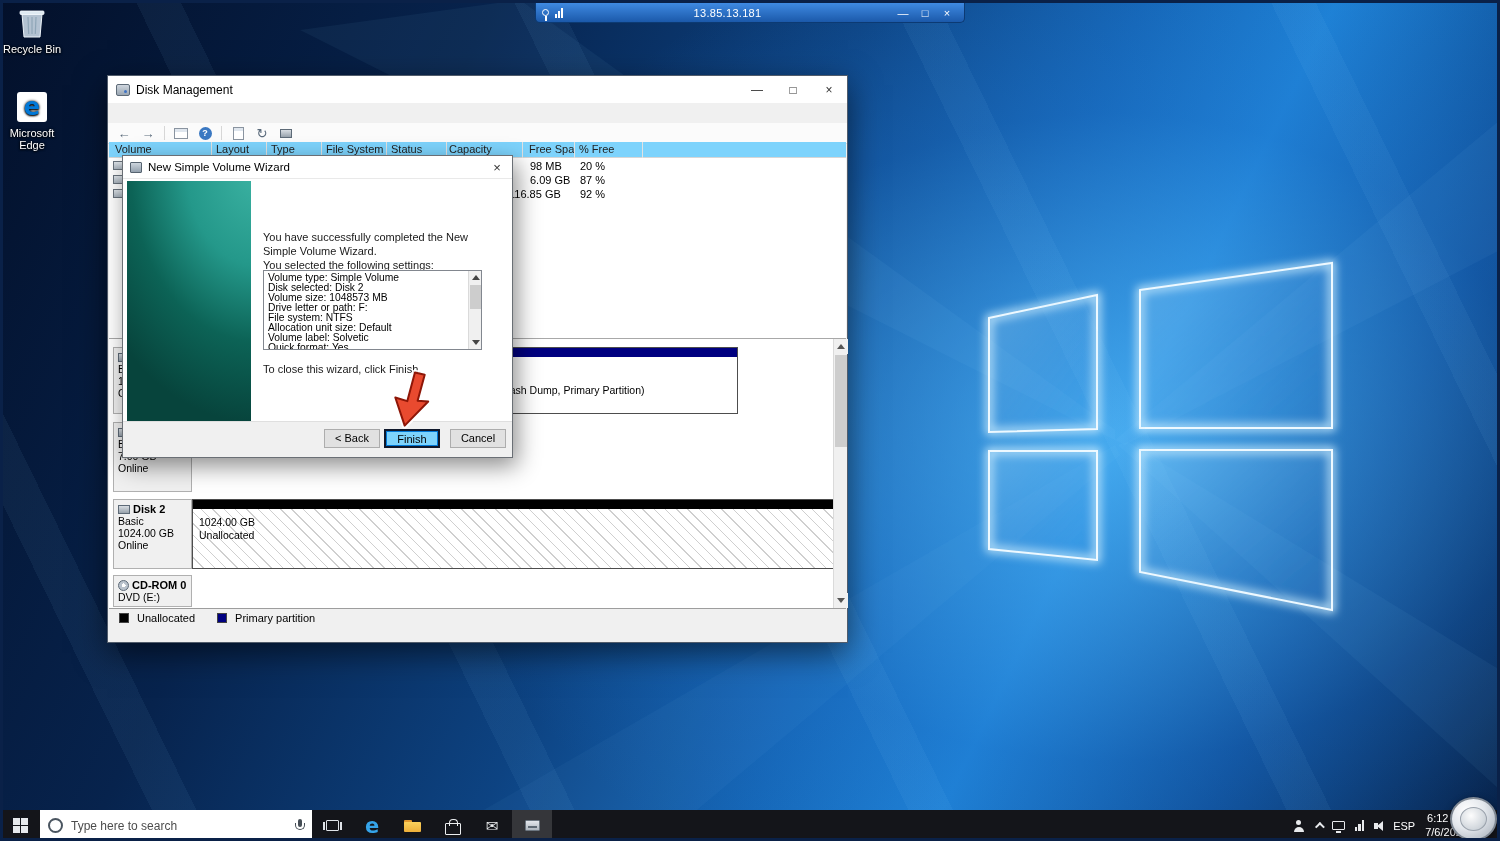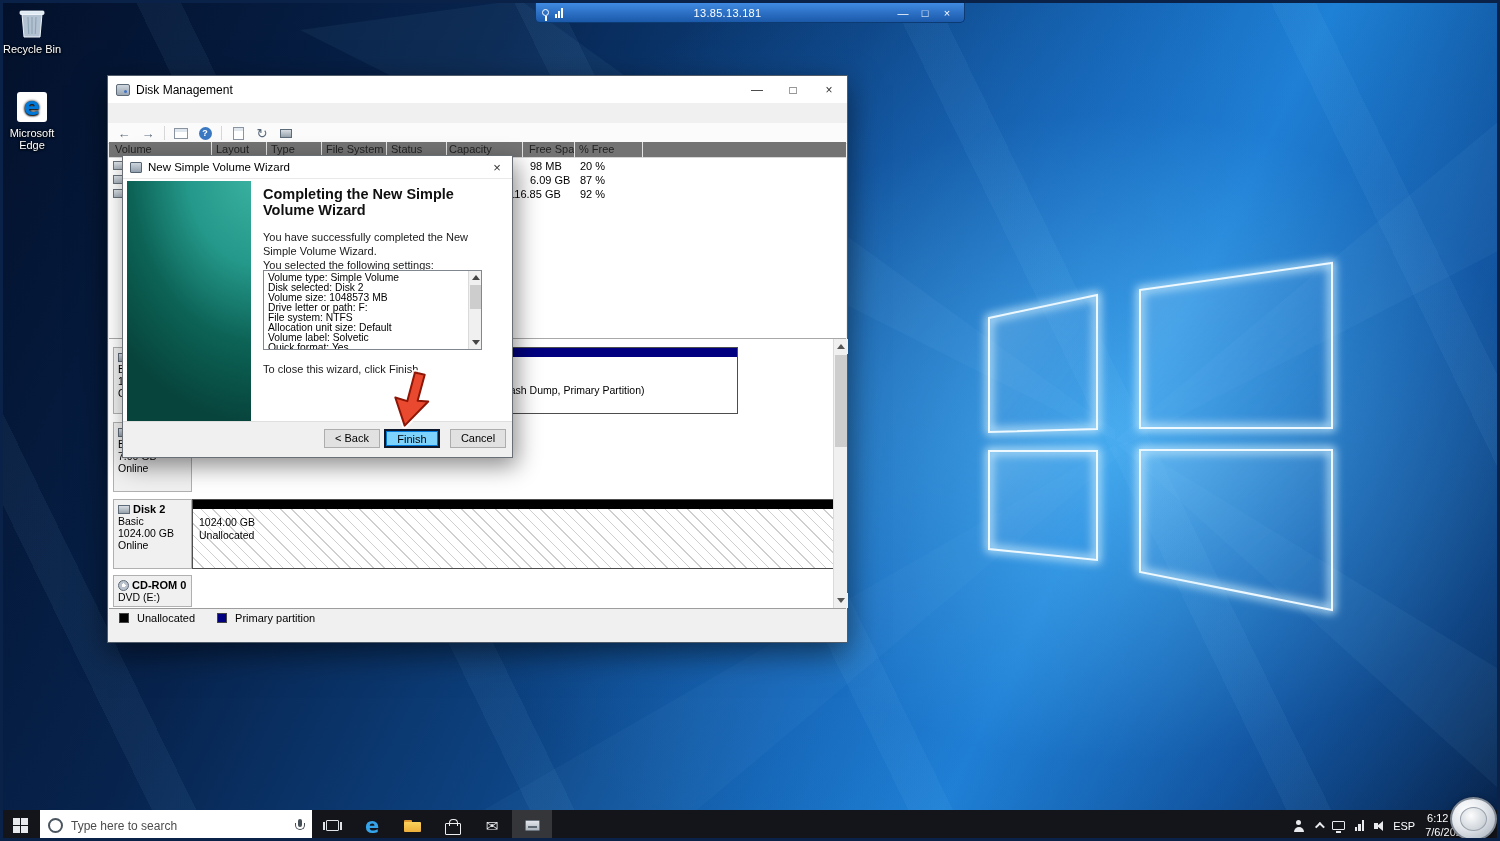--- a/index.html
+++ b/index.html
@@ -47,21 +47,21 @@
 
   .menubar { position:absolute; left:0; top:27px; right:0; height:20px; background:#fff; display:flex; align-items:center; font-size:12px; color:#111; border-bottom:1px solid #eee; }
   .menu-item { padding:0 8px; height:100%; display:flex; align-items:center; cursor:pointer; }
   .toolbar { position:absolute; left:0; top:47px; right:0; height:21px; background:#fbfbfb; border-bottom:1px solid #dcdcdc; display:flex; align-items:center; padding-left:6px; gap:4px; }
   .tool-ico { width:20px; height:17px; display:flex; align-items:center; justify-content:center; font-size:13px; color:#5b6b7c; cursor:pointer; }
   .tool-sep { width:1px; height:14px; background:#d7d7d7; margin:0 2px; }
   .help-circ { width:13px; height:13px; border-radius:50%; background:#3a78c2; color:#fff; font-size:9px; font-weight:bold; display:flex; align-items:center; justify-content:center; }
   .doc-ico { width:11px; height:13px; background:#fff; border:1px solid #8a94a0; box-shadow:inset 0 3px 0 #dfe6ee; }
 
   
-  .lv-head { position:absolute; left:1px; top:66px; right:1px; height:16px; background:#737373; border-bottom:1px solid #d6d6d6; font-size:11px; color:#222; }
+  .lv-head { position:absolute; left:1px; top:66px; right:1px; height:16px; background:#7dd3fc; border-bottom:1px solid #d6d6d6; font-size:11px; color:#222; }
   .lv-cell { position:absolute; top:0; height:16px; line-height:15px; padding-left:4px; border-right:1px solid #e2e2e2; overflow:hidden; white-space:nowrap; cursor:pointer; }
   .lv-body { position:absolute; left:1px; top:82px; right:1px; height:180px; background:#fff; }
   .lv-row { position:absolute; left:0; right:0; height:14px; font-size:11px; color:#000; cursor:default; }
   .vol-ico { position:absolute; left:4px; top:2px; width:10px; height:9px; background:linear-gradient(#dfe5ea,#aab4be); border:1px solid #68727c; }
   .lv-val { position:absolute; top:0; line-height:14px; white-space:nowrap; }
 
   
   .gfx { position:absolute; left:1px; top:262px; right:1px; height:270px; background:#fff; border-top:1px solid #a8a8a8; }
   .disk-label { position:absolute; left:4px; width:79px; background:#f0f0f0; border:1px solid #b0b0b0; font-size:10.5px; color:#000; padding:3px 0 0 4px; line-height:12px; cursor:default; }
   .disk-name { font-weight:bold; font-size:11px; display:flex; align-items:center; gap:3px; }
@@ -359,21 +359,20 @@
 
   <div class="wizard">
     <div class="wiz-titlebar">
       <span class="wiz-ico"></span>
       <span>New Simple Volume Wizard</span>
       <span class="wiz-close">×</span>
     </div>
 
     <div class="teal-panel"></div>
 
-    <div class="wiz-head">Completing the New Simple Volume Wizard</div>
     <div class="wiz-par" style="top:74px;">You have successfully completed the New Simple Volume Wizard.</div>
     <div class="wiz-par" style="top:102px;">You selected the following settings:</div>
 
     <div class="settings-box">
       <div class="settings-lines">
         <span>Volume type: Simple Volume</span>
         <span>Disk selected: Disk 2</span>
         <span>Volume size: 1048573 MB</span>
         <span>Drive letter or path: F:</span>
         <span>File system: NTFS</span>

